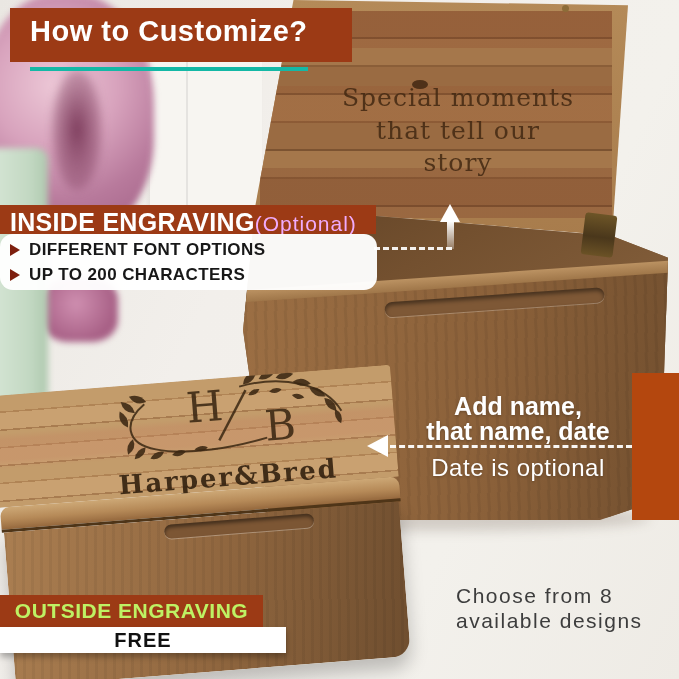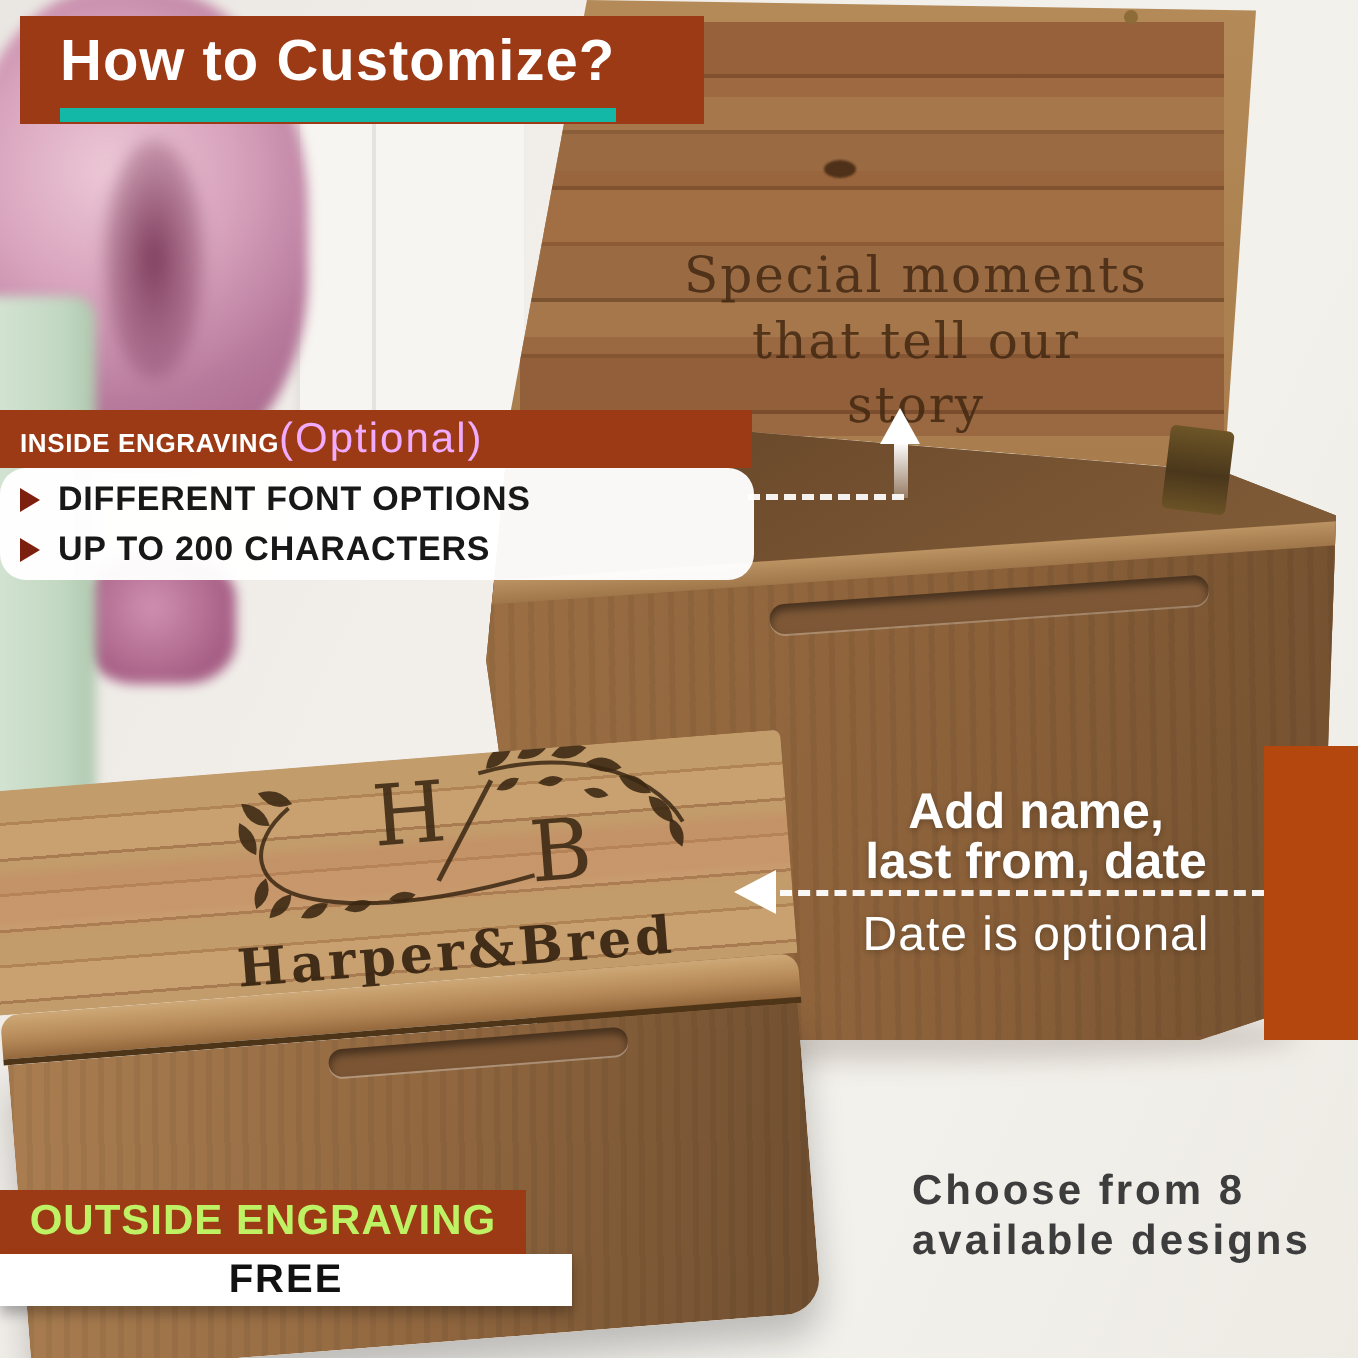--- a/index.html
+++ b/index.html
@@ -31,21 +31,21 @@
     clip-path:polygon(11.5% 0,100% 2.2%,95.8% 99%,1.4% 86.5%);
     background:linear-gradient(to bottom,#b48a58,#a87c4c);}
   .openlid .panel{left:10px;top:11px;right:16px;bottom:20px;
     background:
       linear-gradient(to bottom,rgba(140,70,40,.28) 0 18%,rgba(0,0,0,0) 18% 36%,rgba(150,80,45,.22) 36% 54%,rgba(0,0,0,0) 54% 76%,rgba(120,60,35,.25) 76% 100%),
       repeating-linear-gradient(to bottom,#9a6b42 0 26px,#7c5331 26px 28px,#a5774b 28px 54px,#8a5e38 54px 56px);}
   .openlid .knot{left:162px;top:80px;width:16px;height:9px;border-radius:50%;background:#4f3119;filter:blur(.5px);}
   .openlid .screw{left:312px;top:5px;width:7px;height:7px;border-radius:50%;background:#8d6c38;}
   .lid-engraving{left:88px;top:82px;width:240px;text-align:center;
     font-family:"DejaVu Serif",serif;font-size:25px;line-height:1.3;letter-spacing:1px;
-    color:rgba(66,40,18,.85);margin-top:40px;}
+    color:rgba(66,40,18,.85);}
   .openbody{left:240px;top:195px;width:439px;height:330px;
     clip-path:polygon(3.5% 3.3%,84.7% 12.4%,97.5% 19%,95.6% 92.4%,82% 98.5%,6.8% 98.5%,.7% 41%);
     background:#7c5634;box-shadow:0 8px 16px rgba(0,0,0,.2);}
   .openbody .interior{left:0;top:0;width:100%;height:120px;
     background:linear-gradient(150deg,#5f4226 0%,#73502f 45%,#85603c 100%);}
   .openbody .rim{left:-6px;top:96px;width:106%;height:13px;background:linear-gradient(to bottom,#bb9262,#9d7447);
     transform:rotate(-4deg);transform-origin:left top;}
   .openbody .frontwall{left:-6px;top:108px;width:106%;height:240px;
     transform:rotate(-4deg);transform-origin:left top;
     background:
@@ -88,24 +88,24 @@
   .engrave-stroke{stroke:rgba(58,39,18,.85);fill:none;}
   .name-line{left:25px;top:84px;width:410px;text-align:center;
     font-family:"DejaVu Serif",serif;font-weight:bold;font-size:26px;letter-spacing:2px;color:rgba(50,32,14,.9);}
   .date-line{left:25px;top:112px;width:410px;text-align:center;
     font-family:"DejaVu Serif",serif;font-size:20px;letter-spacing:3px;color:rgba(50,32,14,.88);}
 
   
   .header-banner{left:10px;top:8px;width:342px;height:54px;padding:7px 0 0 20px;}
   .rust{background:var(--banner,#9c3a15);}
   .header-banner .txt{position:static;display:inline-block;color:#fff;font-size:29px;font-weight:800;
-    letter-spacing:.5px;border-bottom:7px solid #14b8a6;padding-bottom:6px;}
+    letter-spacing:.5px;border-bottom:4px solid #14b8a6;padding-bottom:19px;}
 
   .inside-banner{left:0;top:205px;width:376px;height:29px;padding:3px 0 0 10px;white-space:nowrap;}
-  .inside-banner .b1{position:static;color:#fff;font-weight:800;font-size:13px;letter-spacing:.3px;}
+  .inside-banner .b1{position:static;color:#fff;font-weight:800;font-size:25px;letter-spacing:.3px;}
   .inside-banner .b2{position:static;color:#f0abfc;font-weight:400;font-size:21px;letter-spacing:1px;}
   .bullet-box{left:0;top:234px;width:377px;height:56px;background:rgba(255,255,255,.96);padding:3px 0 0 10px;border-radius:13px;}
   .bullet-row{position:static;display:flex;align-items:center;gap:9px;height:25px;}
   .bullet-tri{position:static;width:0;height:0;border-top:6px solid transparent;border-bottom:6px solid transparent;
     border-left:10px solid var(--marker,#7d1f0e);flex:0 0 auto;}
   .bullet-txt{position:static;color:#181818;font-weight:800;font-size:17px;letter-spacing:.4px;}
 
   .addnames{left:398px;top:394px;width:240px;text-align:center;color:#fff;
     text-shadow:0 1px 3px rgba(0,0,0,.25);z-index:6;}
   .addnames .l1,.addnames .l2{position:static;display:block;font-weight:800;font-size:25px;line-height:1.0;}
@@ -115,21 +115,21 @@
     border-top:11px solid transparent;border-bottom:11px solid transparent;border-right:21px solid #fff;}
 
   .outside-banner{left:0;top:595px;width:263px;height:32px;display:flex;align-items:center;justify-content:center;z-index:7;}
   .outside-banner .txt{position:static;color:#bef264;font-weight:800;font-size:21px;letter-spacing:.5px;}
   .free-strip{left:0;top:627px;width:286px;height:26px;background:#fff;display:flex;align-items:center;justify-content:center;
     box-shadow:0 4px 6px rgba(0,0,0,.28);z-index:7;}
   .free-strip .txt{position:static;color:#111;font-weight:800;font-size:20px;letter-spacing:1px;}
 
   .designs{left:456px;top:584px;width:224px;color:#3d3d3d;font-size:21px;line-height:1.18;
     letter-spacing:1.5px;font-weight:400;z-index:7;}
-  .designs span{position:static;display:block;font-weight:bold;}
+  .designs span{position:static;display:block;}
 </style>
 </head>
 <body>
 
 <div class="stage" style="--banner: #9c3a15; --marker: #7d1f0e;">
 
   <div class="wall-frame">
       <div class="edge"></div>
     </div>
   <div class="vase-pink"></div>
@@ -220,21 +220,21 @@
       <span class="bullet-txt">DIFFERENT FONT OPTIONS</span>
     </div>
     <div class="bullet-row">
       <span class="bullet-tri"></span>
       <span class="bullet-txt">UP TO 200 CHARACTERS</span>
     </div>
   </div>
 
   <div class="addnames">
     <span class="l1">Add name,</span>
-    <span class="l2">last from, date</span>
+    <span class="l2">that name, date</span>
     <span class="l3">Date is optional</span>
   </div>
 
   <div class="outside-banner rust">
     <span class="txt">OUTSIDE ENGRAVING</span>
   </div>
   <div class="free-strip">
     <span class="txt">FREE</span>
   </div>
 

